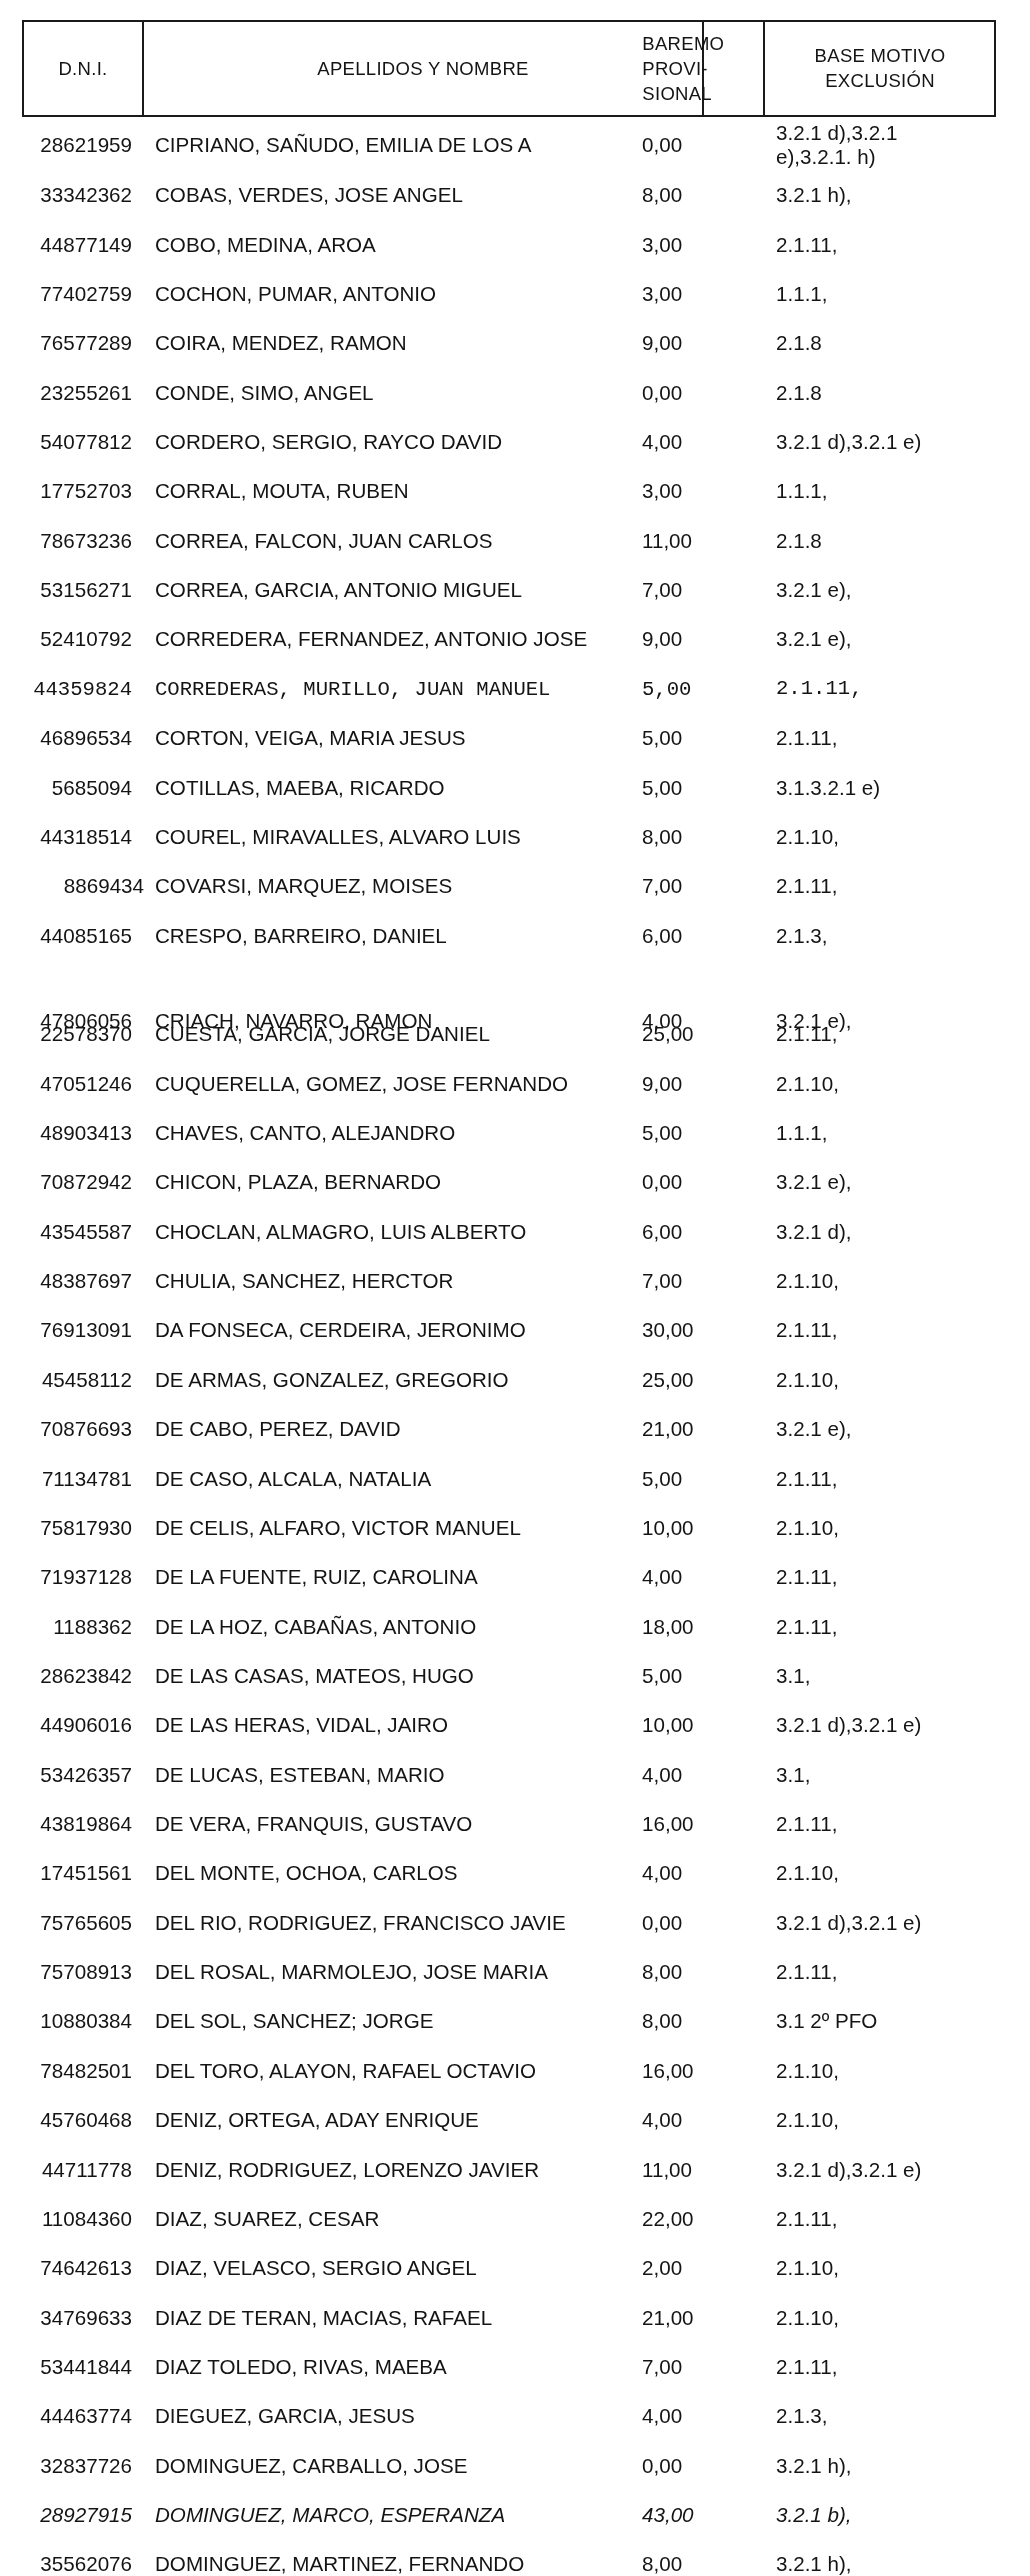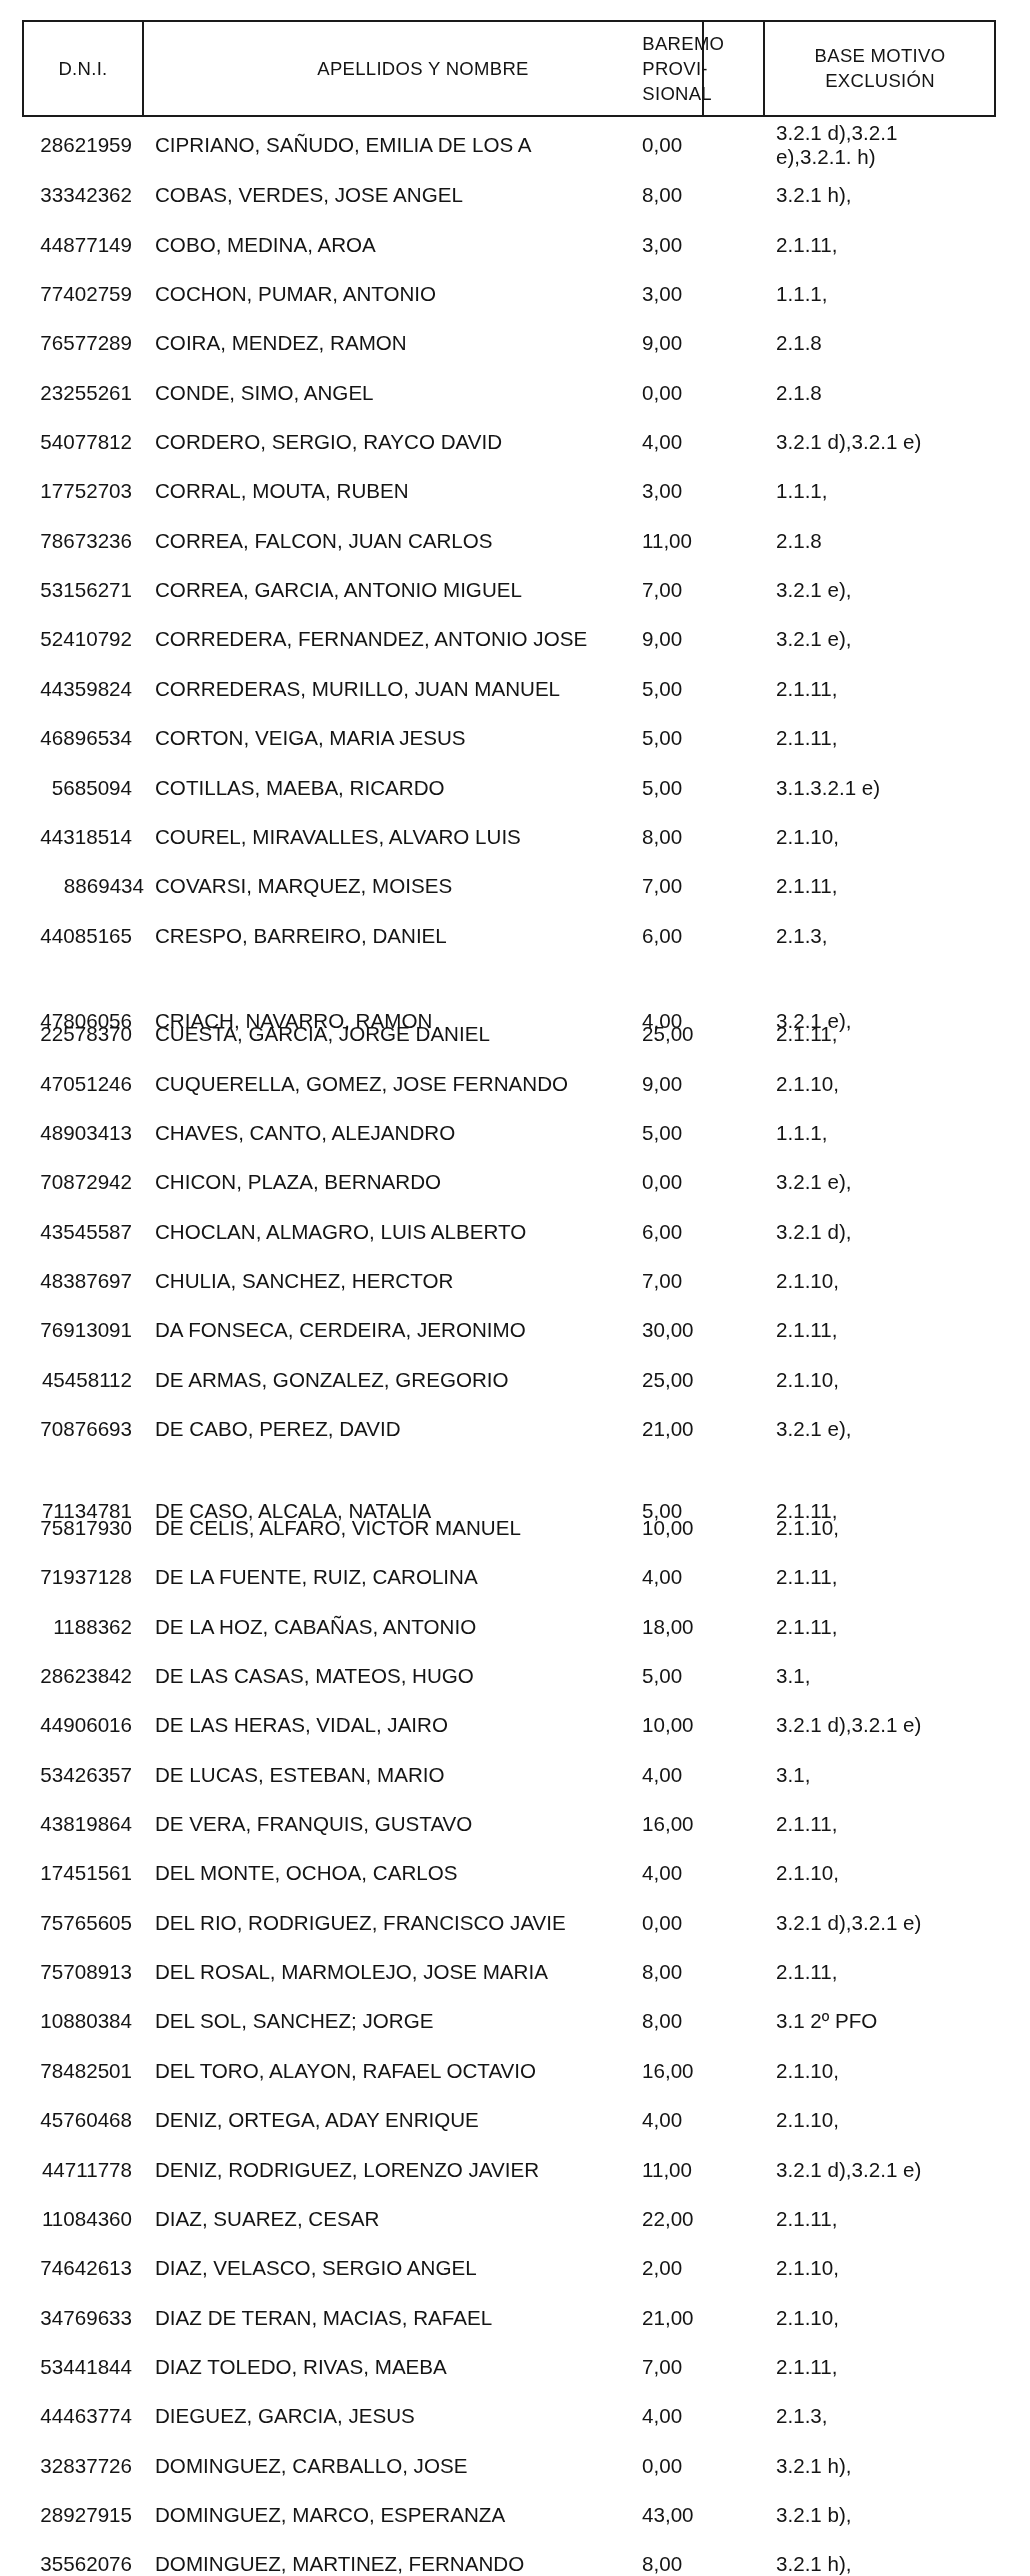--- a/index.html
+++ b/index.html
@@ -138,21 +138,21 @@
       </span>
     </div>
     <div class="row" style="top: 623px;">
       <span class="c-dni">52410792</span>
       <span class="c-name">CORREDERA, FERNANDEZ, ANTONIO JOSE</span>
       <span class="c-baremo">9,00</span>
       <span class="c-base">
         <div>3.2.1 e),</div>
       </span>
     </div>
-    <div class="row" style="top: 673px;">
+    <div class="row" style="top: 673px; font-family: Liberation Mono, monospace;">
       <span class="c-dni">44359824</span>
       <span class="c-name">CORREDERAS, MURILLO, JUAN MANUEL</span>
       <span class="c-baremo">5,00</span>
       <span class="c-base">
         <div>2.1.11,</div>
       </span>
     </div>
     <div class="row" style="top: 722px;">
       <span class="c-dni">46896534</span>
       <span class="c-name">CORTON, VEIGA, MARIA JESUS</span>
@@ -266,21 +266,21 @@
       </span>
     </div>
     <div class="row" style="top: 1413px;">
       <span class="c-dni">70876693</span>
       <span class="c-name">DE CABO, PEREZ, DAVID</span>
       <span class="c-baremo">21,00</span>
       <span class="c-base">
         <div>3.2.1 e),</div>
       </span>
     </div>
-    <div class="row" style="top: 1463px; margin-top: 32px;">
+    <div class="row" style="top: 1463px;">
       <span class="c-dni">71134781</span>
       <span class="c-name">DE CASO, ALCALA, NATALIA</span>
       <span class="c-baremo">5,00</span>
       <span class="c-base">
         <div>2.1.11,</div>
       </span>
     </div>
     <div class="row" style="top: 1512px;">
       <span class="c-dni">75817930</span>
       <span class="c-name">DE CELIS, ALFARO, VICTOR MANUEL</span>
@@ -434,21 +434,21 @@
       </span>
     </div>
     <div class="row" style="top: 2450px;">
       <span class="c-dni">32837726</span>
       <span class="c-name">DOMINGUEZ, CARBALLO, JOSE</span>
       <span class="c-baremo">0,00</span>
       <span class="c-base">
         <div>3.2.1 h),</div>
       </span>
     </div>
-    <div class="row" style="top: 2499px;">
+    <div class="row" style="top: 2499px; font-style: italic;">
       <span class="c-dni">28927915</span>
       <span class="c-name">DOMINGUEZ, MARCO, ESPERANZA</span>
       <span class="c-baremo">43,00</span>
       <span class="c-base">
         <div>3.2.1 b),</div>
       </span>
     </div>
     <div class="row" style="top: 2548px;">
       <span class="c-dni">35562076</span>
       <span class="c-name">DOMINGUEZ, MARTINEZ, FERNANDO</span>

